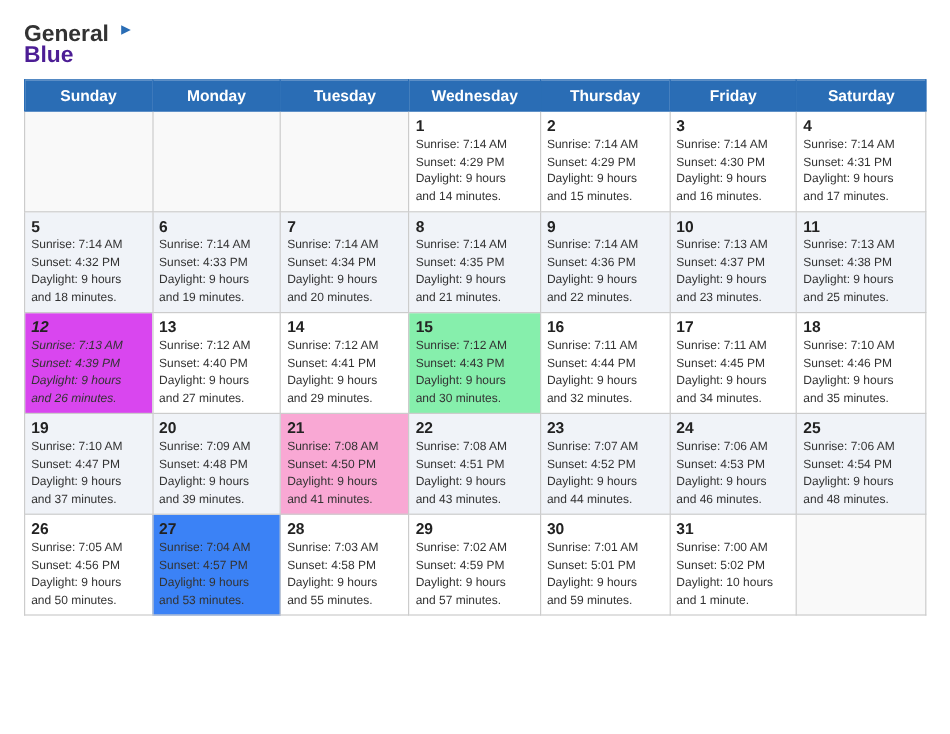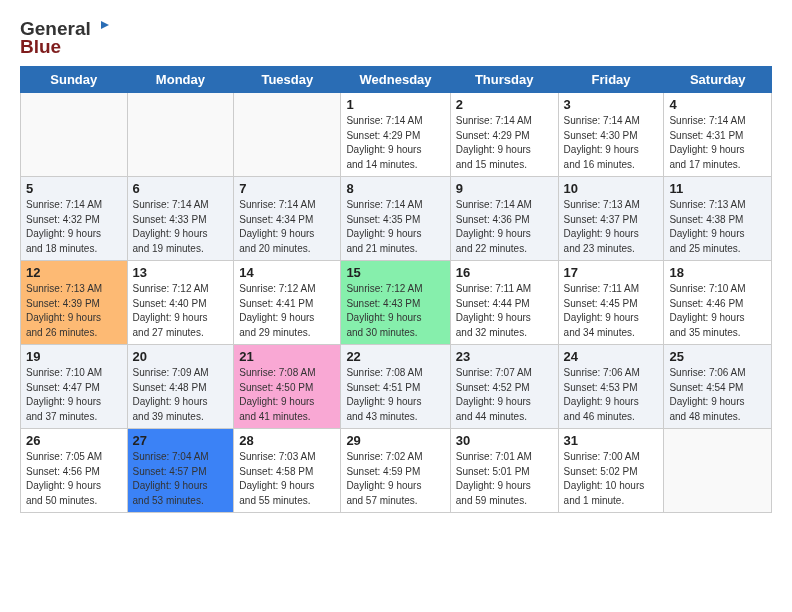--- a/index.html
+++ b/index.html
@@ -89,21 +89,21 @@
 
 <div class="page">
   <div class="header">
     <div class="logo">
       <div style="display:flex;align-items:center;">
         <span style="font-size:19px;font-weight:bold;color:#333;">General</span>
         <svg width="18" height="18" viewBox="0 0 18 18" style="margin-left:1px;margin-top:-2px;">
           <polygon points="9,2 17,6 9,10" fill="#2a6db5"></polygon>
         </svg>
       </div>
-      <span style="font-size:19px;font-weight:bold;color:#7f1d1d;margin-top:-4px;">Blue</span>
+      <span style="font-size:19px;font-weight:bold;color:#4c1d95;margin-top:-4px;">Blue</span>
     </div>
     <div class="month-title"></div>
   </div>
   <div class="subtitle"></div>
 
   <table class="calendar">
     <thead>
       <tr>
       <th>Sunday</th>
           <th>Monday</th>
@@ -193,21 +193,21 @@
           </td>
           <td style="background: rgb(240, 243, 248);">
             <div class="day-num">11</div>
             <div class="day-info" style="white-space: pre-line;">Sunrise: 7:13 AM
 Sunset: 4:38 PM
 Daylight: 9 hours
 and 25 minutes.</div>
           </td>
         </tr>
         <tr>
-          <td style="background: #fdba74;">
+          <td style="background: #d946ef; font-style: italic;">
             <div class="day-num">12</div>
             <div class="day-info" style="white-space: pre-line;">Sunrise: 7:13 AM
 Sunset: 4:39 PM
 Daylight: 9 hours
 and 26 minutes.</div>
           </td>
           <td style="background: rgb(255, 255, 255);">
             <div class="day-num">13</div>
             <div class="day-info" style="white-space: pre-line;">Sunrise: 7:12 AM
 Sunset: 4:40 PM

